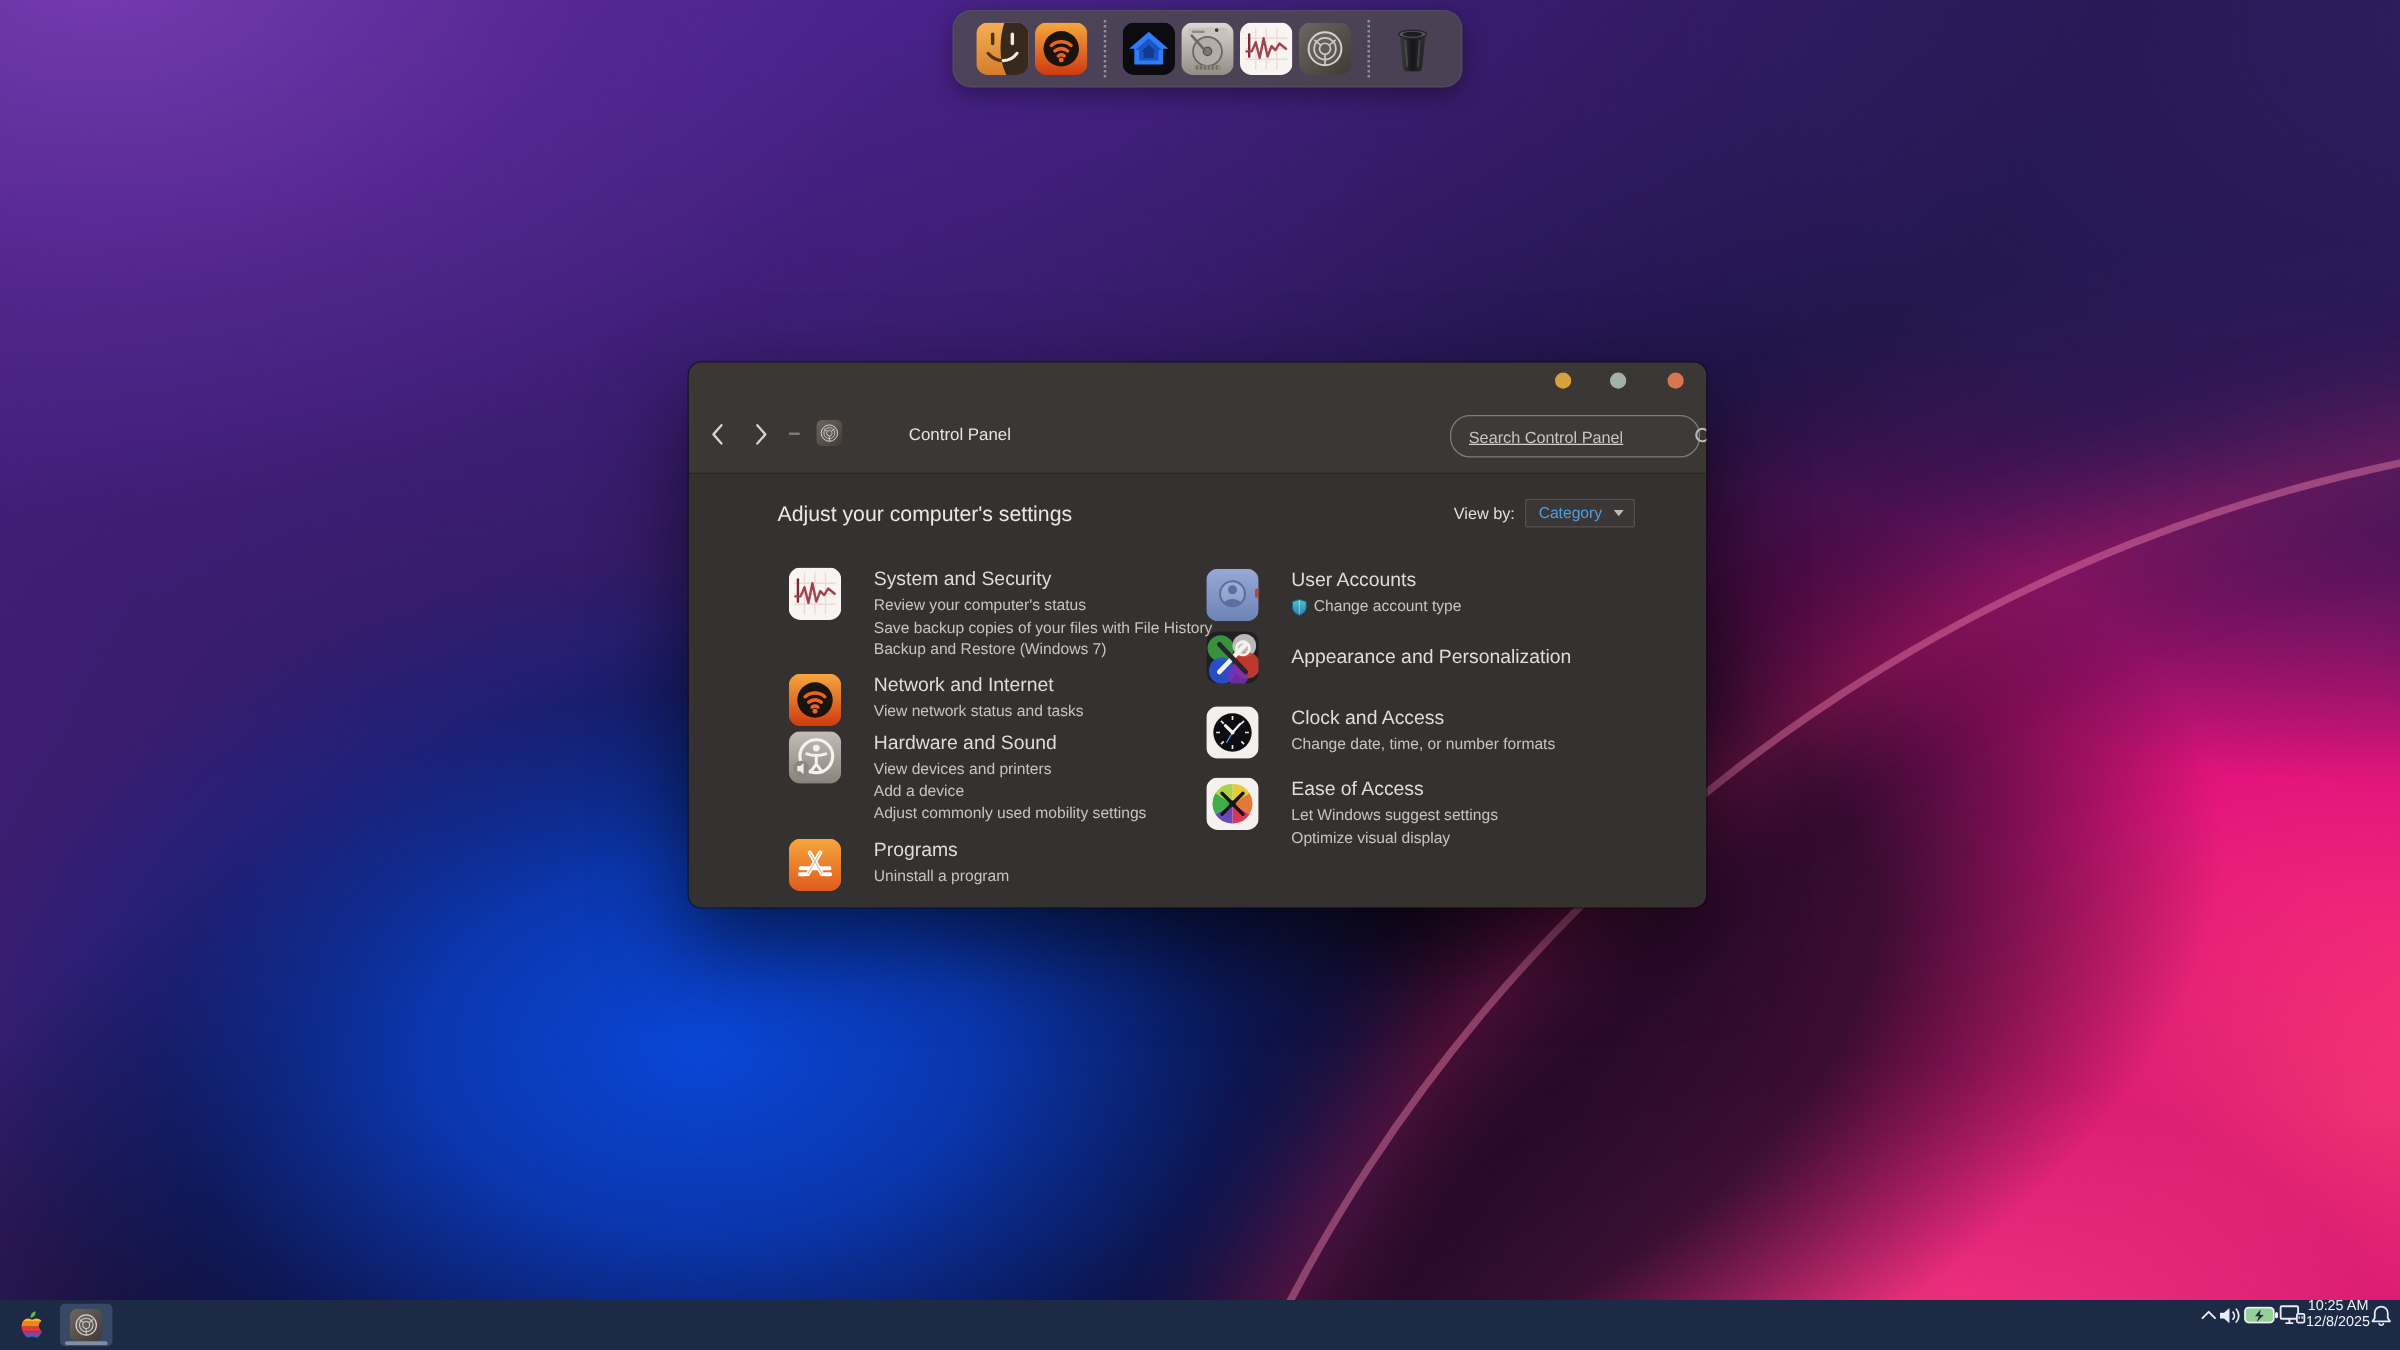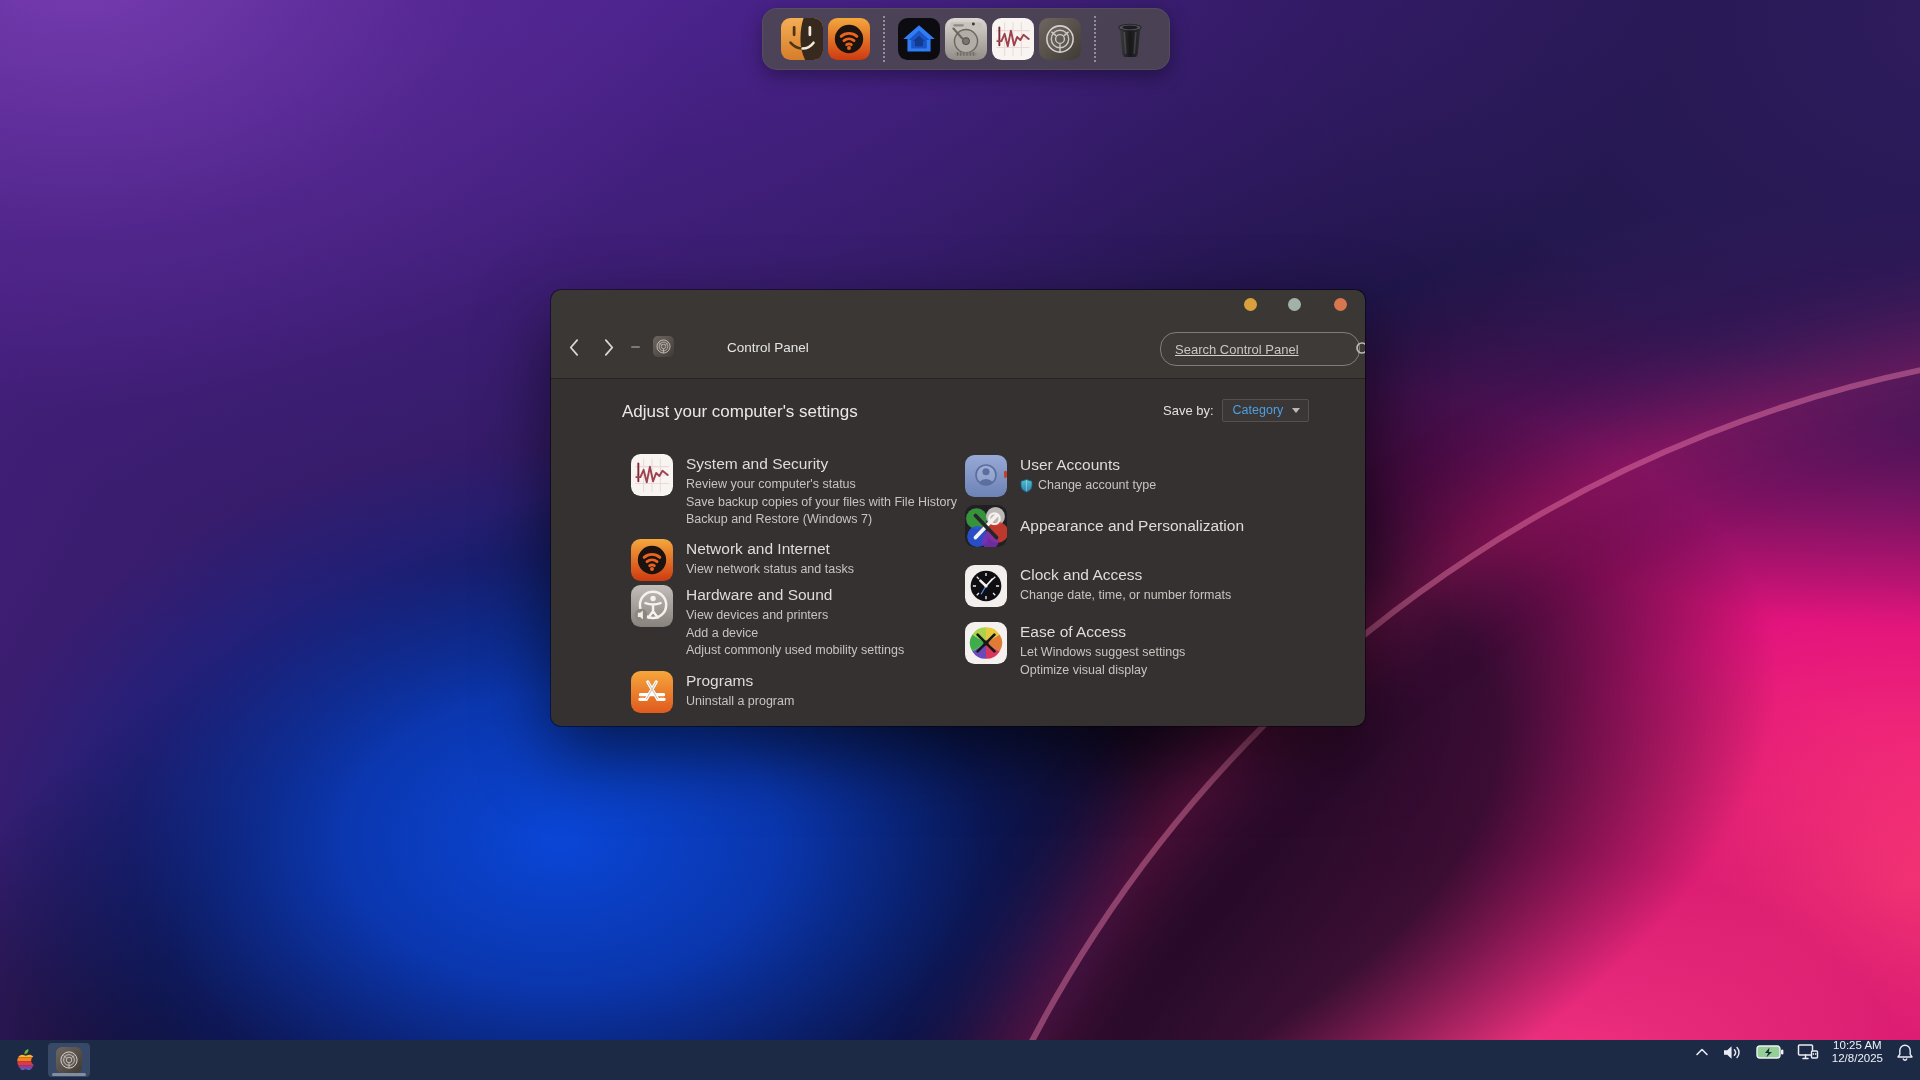--- a/index.html
+++ b/index.html
@@ -51,36 +51,36 @@
 
   .page-heading{position:absolute;left:71px;top:112px;font-size:17px;color:#eae8e5;}
   .viewby{position:absolute;left:612px;top:109px;display:flex;align-items:center;gap:8px;}
   .viewby-label{font-size:13px;color:#e2e0dd;}
   .viewby-select{display:flex;align-items:center;gap:9px;border:1px solid #55524e;border-radius:2px;
     background:rgba(255,255,255,.03);padding:3px 8px 4px 10px;}
   .viewby-value{font-size:12.5px;}
   .caret{width:0;height:0;border-left:4.5px solid transparent;border-right:4.5px solid transparent;
     border-top:5px solid #bdbab6;}
 
-  .cat-item{position:absolute;display:flex;gap:13px;justify-content:center;}
+  .cat-item{position:absolute;display:flex;gap:26px;justify-content:center;}
   .cat-icon{width:42px;height:42px;flex:0 0 auto;}
   .cat-text{display:flex;flex-direction:column;}
   .cat-title{font-size:15.5px;color:#dfddda;line-height:20px;margin-bottom:2px;}
   .cat-link{font-size:12.5px;color:#c7c4c0;line-height:17.5px;display:flex;align-items:center;gap:5px;}
   .shield{width:13px;height:14px;flex:0 0 auto;}
 
   
   .taskbar{position:absolute;left:0;top:1040px;width:1920px;height:40px;background:#1d2a46;}
   .tb-start{position:absolute;left:12px;top:7px;width:26px;height:26px;}
   .tb-app{position:absolute;left:48px;top:3px;width:42px;height:34px;border-radius:4px;
     background:rgba(130,150,190,.28);display:flex;align-items:center;justify-content:center;}
   .tb-app-underline{position:absolute;left:4px;bottom:1px;width:34px;height:3px;border-radius:2px;
     background:rgba(255,255,255,.38);}
   .tb-app .icon-svg{width:26px;height:26px;}
-  .tray{position:absolute;right:6px;top:0;height:24px;display:flex;align-items:center;gap:13px;}
+  .tray{position:absolute;right:6px;top:0;height:24px;display:flex;align-items:center;}
   .tray-ic{display:flex;align-items:center;justify-content:center;}
   .tb-clock{color:#eef1f6;font-size:11.5px;line-height:13.5px;text-align:center;}
 </style>
 </head>
 <body>
 
 <svg width="0" height="0" style="position:absolute">
   <defs>
     <linearGradient id="g-finder" x1="0" y1="0" x2="0" y2="1">
       <stop offset="0" stop-color="#f4ae55"></stop>
@@ -370,21 +370,21 @@
         <input type="text" placeholder="Search Control Panel" style="">
         <svg class="search-mag">
             <use href="#sym-search"></use>
           </svg>
       </div>
     </div>
 
     <div class="page-heading">Adjust your computer's settings</div>
 
     <div class="viewby">
-      <span class="viewby-label">Save by:</span>
+      <span class="viewby-label">View by:</span>
       <span class="viewby-select">
         <span class="viewby-value" style="color: rgb(79, 159, 224);">Category</span>
         <span class="caret"></span>
       </span>
     </div>
 
     <div class="cat-item" style="left:80px;top:164px;">
       <div class="cat-icon">
           <svg class="icon-svg">
             <use href="#sym-activity"></use>

